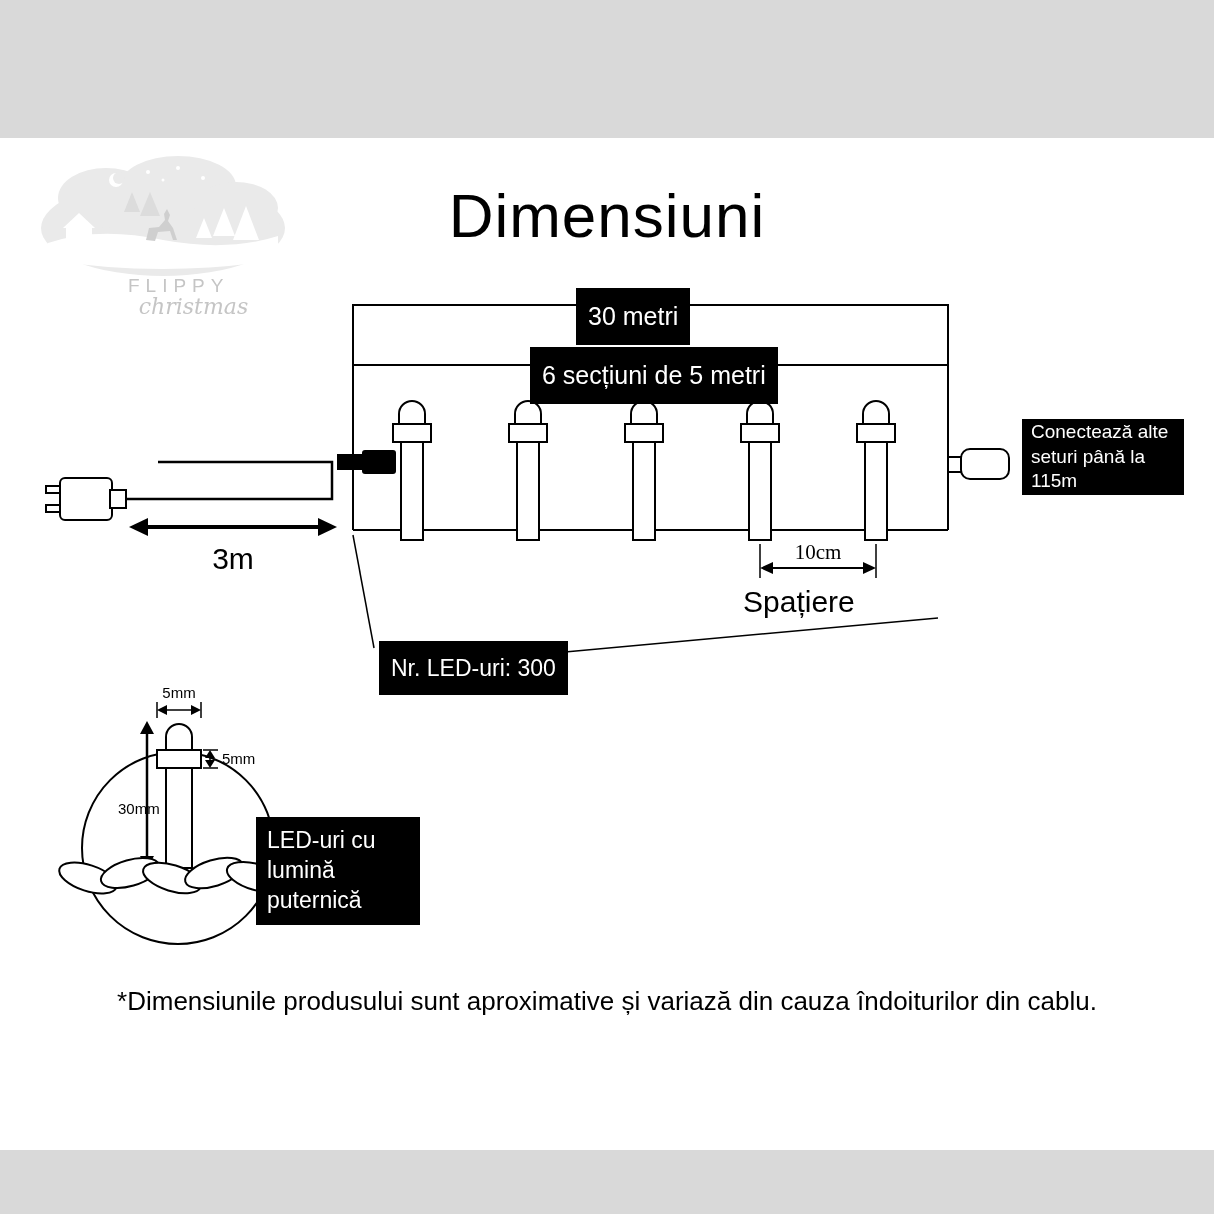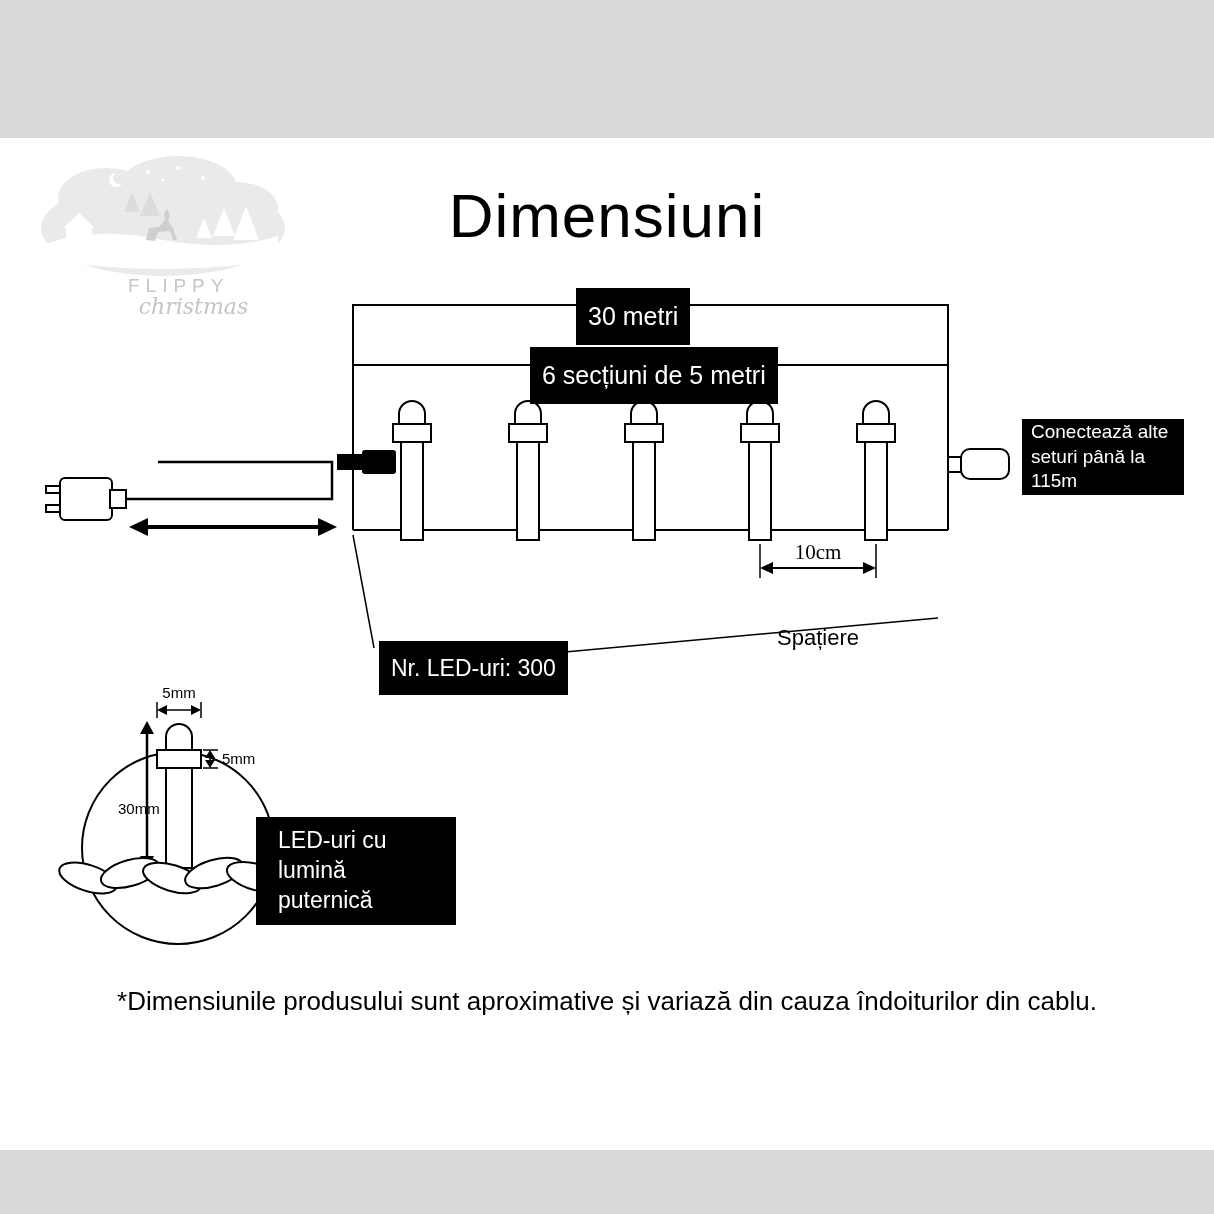--- a/index.html
+++ b/index.html
@@ -15,26 +15,26 @@
   .content-bg { position:absolute; left:0; top:138px; width:1214px; height:1012px; background:var(--page-bg,#ffffff); }
   svg.overlay { position:absolute; left:0; top:0; }
 
   .page-title { position:absolute; top:180px; left:0; width:100%; text-align:center; font-size:62px; letter-spacing:1px; }
 
   .blabel { position:absolute; background:var(--label-bg,#000); color:var(--label-fg,#fff); font-size:25px; padding:14px 12px; white-space:nowrap; line-height:1.15; }
   #lbl-total    { left:576px; top:288px; }
   #lbl-sections { left:530px; top:347px; }
   #lbl-connect  { left:1022px; top:419px; width:162px; white-space:normal; font-size:19px; line-height:1.3; padding:1px 9px; }
   #lbl-count    { left:379px; top:641px; font-size:23px; }
-  #lbl-feature  { left:256px; top:817px; width:200px; white-space:normal; font-size:23px; line-height:1.3; padding:9px 22px; }
+  #lbl-feature  { left:256px; top:817px; width:164px; white-space:normal; font-size:23px; line-height:1.3; padding:9px 11px; }
 
   .plain { position:absolute; color:#000; }
   #lbl-3m       { left:130px; top:542px; width:206px; text-align:center; font-size:30px; }
   #lbl-10cm     { left:760px; top:540px; width:116px; text-align:center; font-size:21px;font-family:Liberation Serif, serif; }
-  #lbl-spatiere { left:743px; top:585px; width:150px; text-align:center; font-size:22px;margin-top:40px; }
+  #lbl-spatiere { left:743px; top:585px; width:150px; text-align:left; font-size:30px; }
   #lbl-marimea  { left:62px;  top:656px; font-size:28px; }
   #lbl-30mm     { left:95px;  top:800px; font-size:15px;margin-left:23px; }
   #lbl-5mm-w    { left:157px; top:684px; width:44px; text-align:center; font-size:15px; }
   #lbl-5mm-h    { left:222px; top:750px; font-size:15px; }
 
   .footnote { position:absolute; top:986px; left:0; width:100%; text-align:center; font-size:26px; }
 
   .logo-flippy { position:absolute; left:128px; top:275px; width:130px; text-align:left;
                  font-size:19px; letter-spacing:6px; color:var(--logo-gray,#c5c5c5); }
   .logo-script { position:absolute; left:96px; top:294px; width:195px; text-align:center;
@@ -196,20 +196,21 @@
   <div class="logo-script">christmas</div>
 
   <div class="page-title">Dimensiuni</div>
 
   <div class="blabel" id="lbl-total">30 metri</div>
   <div class="blabel" id="lbl-sections">6 secțiuni de 5 metri</div>
   <div class="blabel" id="lbl-connect">Conectează alte seturi până la 115m</div>
   <div class="blabel" id="lbl-count">Nr. LED-uri: 300</div>
   <div class="blabel" id="lbl-feature">LED-uri cu lumină puternică</div>
 
+  <div class="plain" id="lbl-3m">3m</div>
   <div class="plain" id="lbl-10cm">10cm</div>
   <div class="plain" id="lbl-spatiere">Spațiere</div>
   <div class="plain" id="lbl-30mm">30mm</div>
   <div class="plain" id="lbl-5mm-w">5mm</div>
   <div class="plain" id="lbl-5mm-h">5mm</div>
 
   <div class="footnote">*Dimensiunile produsului sunt aproximative și variază din cauza îndoiturilor din cablu.</div>
 
 </div>
 

